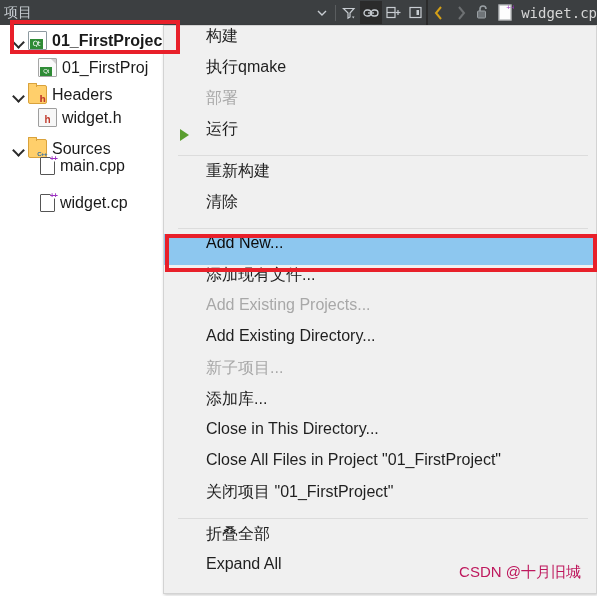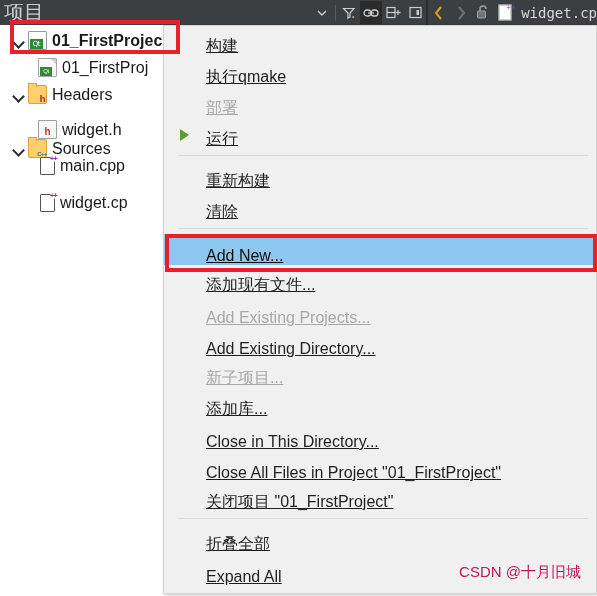--- a/index.html
+++ b/index.html
@@ -19,21 +19,21 @@
   #toolbar {
     position: absolute;
     left: 0; top: 0;
     width: 597px; height: 25px;
     background: #3c3f41;
     display: flex;
     align-items: center;
   }
   .tb-title {
     color: #c8cdd2;
-    font-size: 20px;
+    font-size: 14px;
     padding-left: 4px;
     letter-spacing: 0px;
     white-space: nowrap;
   }
   .tb-spacer { flex: 1 1 auto; }
   .tb-btn {
     width: 22px; height: 23px;
     display: flex; align-items: center; justify-content: center;
     flex: 0 0 auto;
   }
@@ -248,26 +248,25 @@
     width: 434px; height: 569px;
     background: #f0f0f0;
     border: 1px solid #d3d3d3;
     box-sizing: border-box;
     box-shadow: 1px 1px 3px rgba(0,0,0,0.22);
   }
   .mi {
     position: relative;
     height: 31px;
     display: flex;
-    align-items: flex-end;
+    align-items: flex-start;
     padding-left: 42px;
     font-size: 16px;
     color: #1f1f1f;
     white-space: nowrap;
-    text-decoration: underline;
   }
   .mi.disabled { color: #a8a8a8; }
   .mi.highlight {
     background: #8dc7ef;
     color: #0d0d0d;
   }
   .mi-sep {
     height: 1px;
     background: #dcdcdc;
     margin: 5px 8px 5px 14px;
@@ -392,21 +391,21 @@
     <div class="tree-row lvl1" style="top: 29px; text-align: center;">
       <span class="chev blank"></span>
       <span class="ico ico-qtfile"></span>
       <span class="tree-label">01_FirstProj</span>
     </div>
     <div class="tree-row lvl0" style="top: 56px;">
       <span class="chev"></span>
       <span class="ico ico-folder-h"></span>
       <span class="tree-label">Headers</span>
     </div>
-    <div class="tree-row lvl1" style="top: 91px;">
+    <div class="tree-row lvl1" style="top: 79px;">
       <span class="chev blank"></span>
       <span class="ico ico-hfile"></span>
       <span class="tree-label">widget.h</span>
     </div>
     <div class="tree-row lvl0" style="top: 110px; text-align: center;">
       <span class="chev"></span>
       <span class="ico ico-folder-cpp"></span>
       <span class="tree-label">Sources</span>
     </div>
     <div class="tree-row lvl1" style="top: 127px;">

